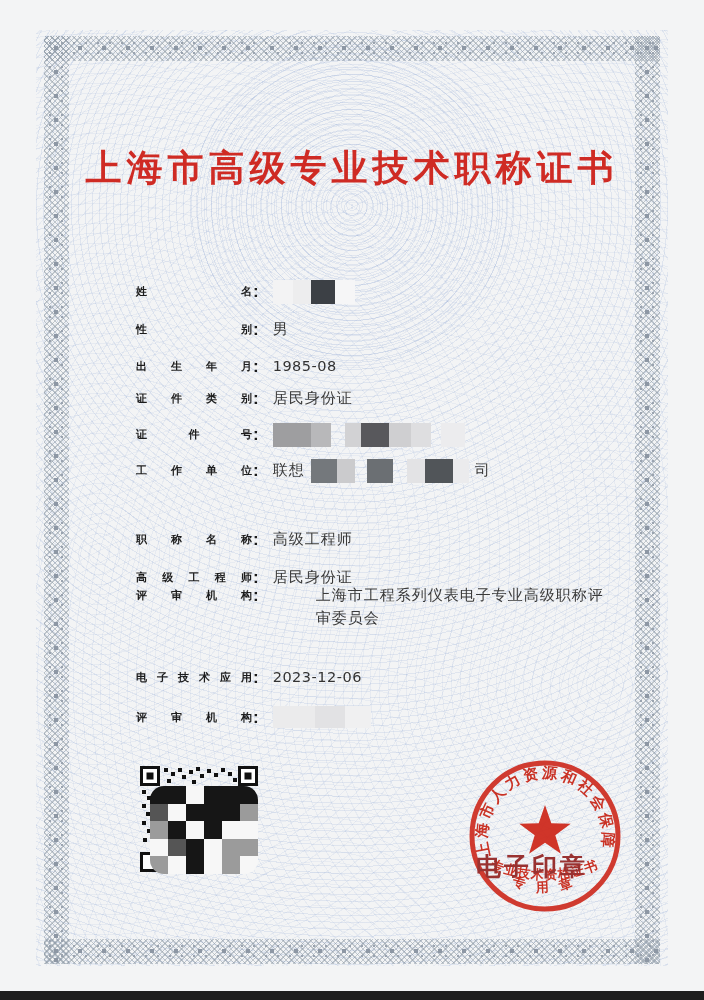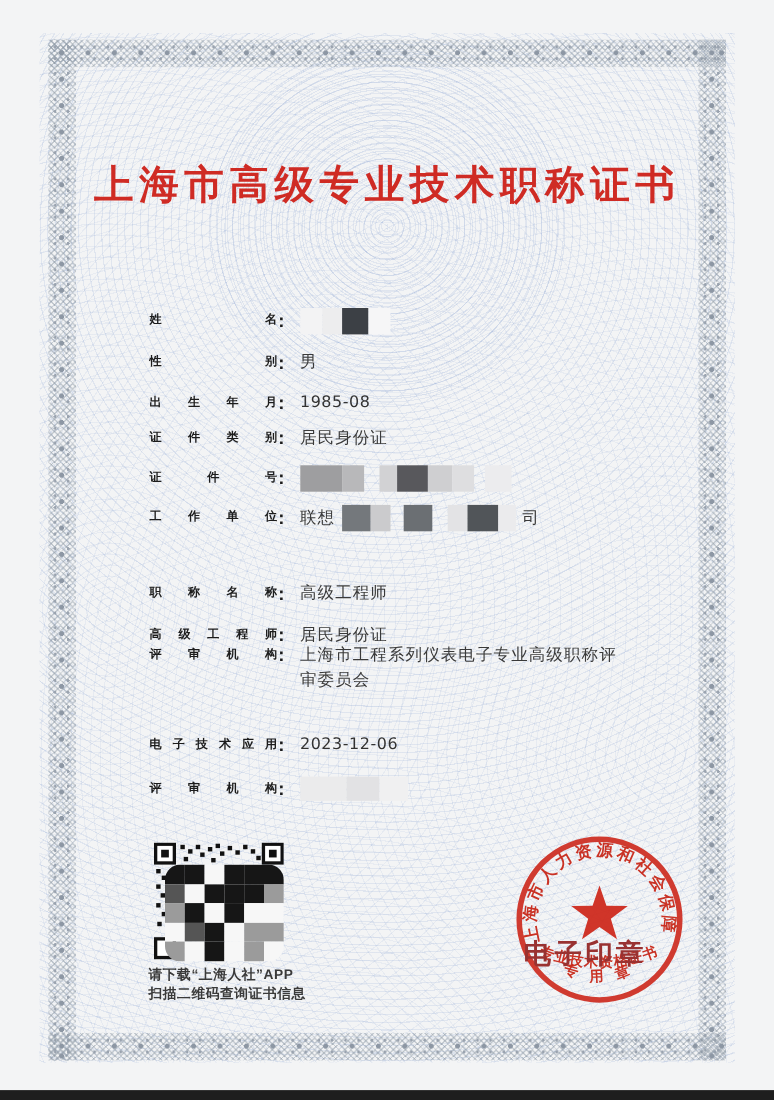--- a/index.html
+++ b/index.html
@@ -33,21 +33,21 @@
 
   .title{position:absolute;left:0;right:0;top:144px;text-align:center;
     font-size:36px;font-weight:700;letter-spacing:5px;color:#cf2b24;font-family:"Liberation Sans",sans-serif;}
 
   .row{position:absolute;left:136px;display:flex;align-items:flex-start;}
   .flabel{display:inline-block;width:116px;font-size:11px;font-weight:700;color:#1c1c1c;
     text-align:justify;text-align-last:justify;line-height:23px;}
   .colon{font-size:17px;font-weight:700;color:#1c1c1c;margin:0 14px 0 1px;line-height:23px;}
   .val-kai{font-family:"DejaVu Serif",serif;font-size:15px;color:#3a3a3a;line-height:23px;letter-spacing:1px;}
   .val-num{font-family:"DejaVu Sans",sans-serif;font-size:14.5px;color:#333;line-height:23px;letter-spacing:.5px;}
-  .val-wrap{width:302px;}
+  .val-wrap{width:302px;margin-left:43px;}
   .blocks{display:inline-flex;align-items:center;margin-top:0;}
   .blocks span{display:inline-block;height:24px;}
   .blocks.faint span{height:22px;}
 
   
   .qr{position:absolute;left:140px;top:766px;width:118px;height:108px;}
   .qr svg{position:absolute;left:0;top:0;}
   .qr-mosaic{position:absolute;left:10px;top:20px;width:108px;height:88px;border-radius:14px;overflow:hidden;
     display:grid;grid-template-columns:repeat(6,1fr);grid-template-rows:repeat(5,1fr);}
   .qr-caption{position:absolute;left:135px;top:878px;font-size:12.5px;font-weight:700;color:#3a3a3a;line-height:17px;letter-spacing:.5px;}
@@ -213,24 +213,20 @@
         <div style="background: rgb(155, 155, 155);"></div>
         <div style="background: rgb(155, 155, 155);"></div>
         <div style="background: rgb(155, 155, 155);"></div>
         <div style="background: rgb(247, 247, 247);"></div>
         <div style="background: rgb(22, 22, 22);"></div>
         <div style="background: rgb(247, 247, 247);"></div>
         <div style="background: rgb(155, 155, 155);"></div>
         <div style="background: rgb(247, 247, 247);"></div>
       </div>
   </div>
-  <div class="qr-caption">
-    <div>请下载“上海人社”APP</div>
-    <div>扫描二维码查询证书信息</div>
-  </div>
 
   <div class="seal">
     <svg width="175" height="162" viewBox="0 0 175 162">
       <defs>
         <path id="arcTop" d="M 32.5,97.8 A 58,58 0 1 1 141.5,97.8"></path>
         <path id="arcMid" d="M 32,110 Q 87,132 142,110"></path>
         <path id="arcBot" d="M 54,126 Q 87,141 120,126"></path>
       </defs>
       <circle cx="87" cy="78" r="73" fill="none" stroke="#cd2a1e" stroke-width="5" opacity=".92"></circle>
       <polygon fill="#cd2a1e" opacity=".95" points="87,47 93.3,65.3 112.7,65.7 97.3,77.3 102.9,95.8 87,84.8 71.1,95.8 76.7,77.3 61.3,65.7 80.7,65.3"></polygon>

